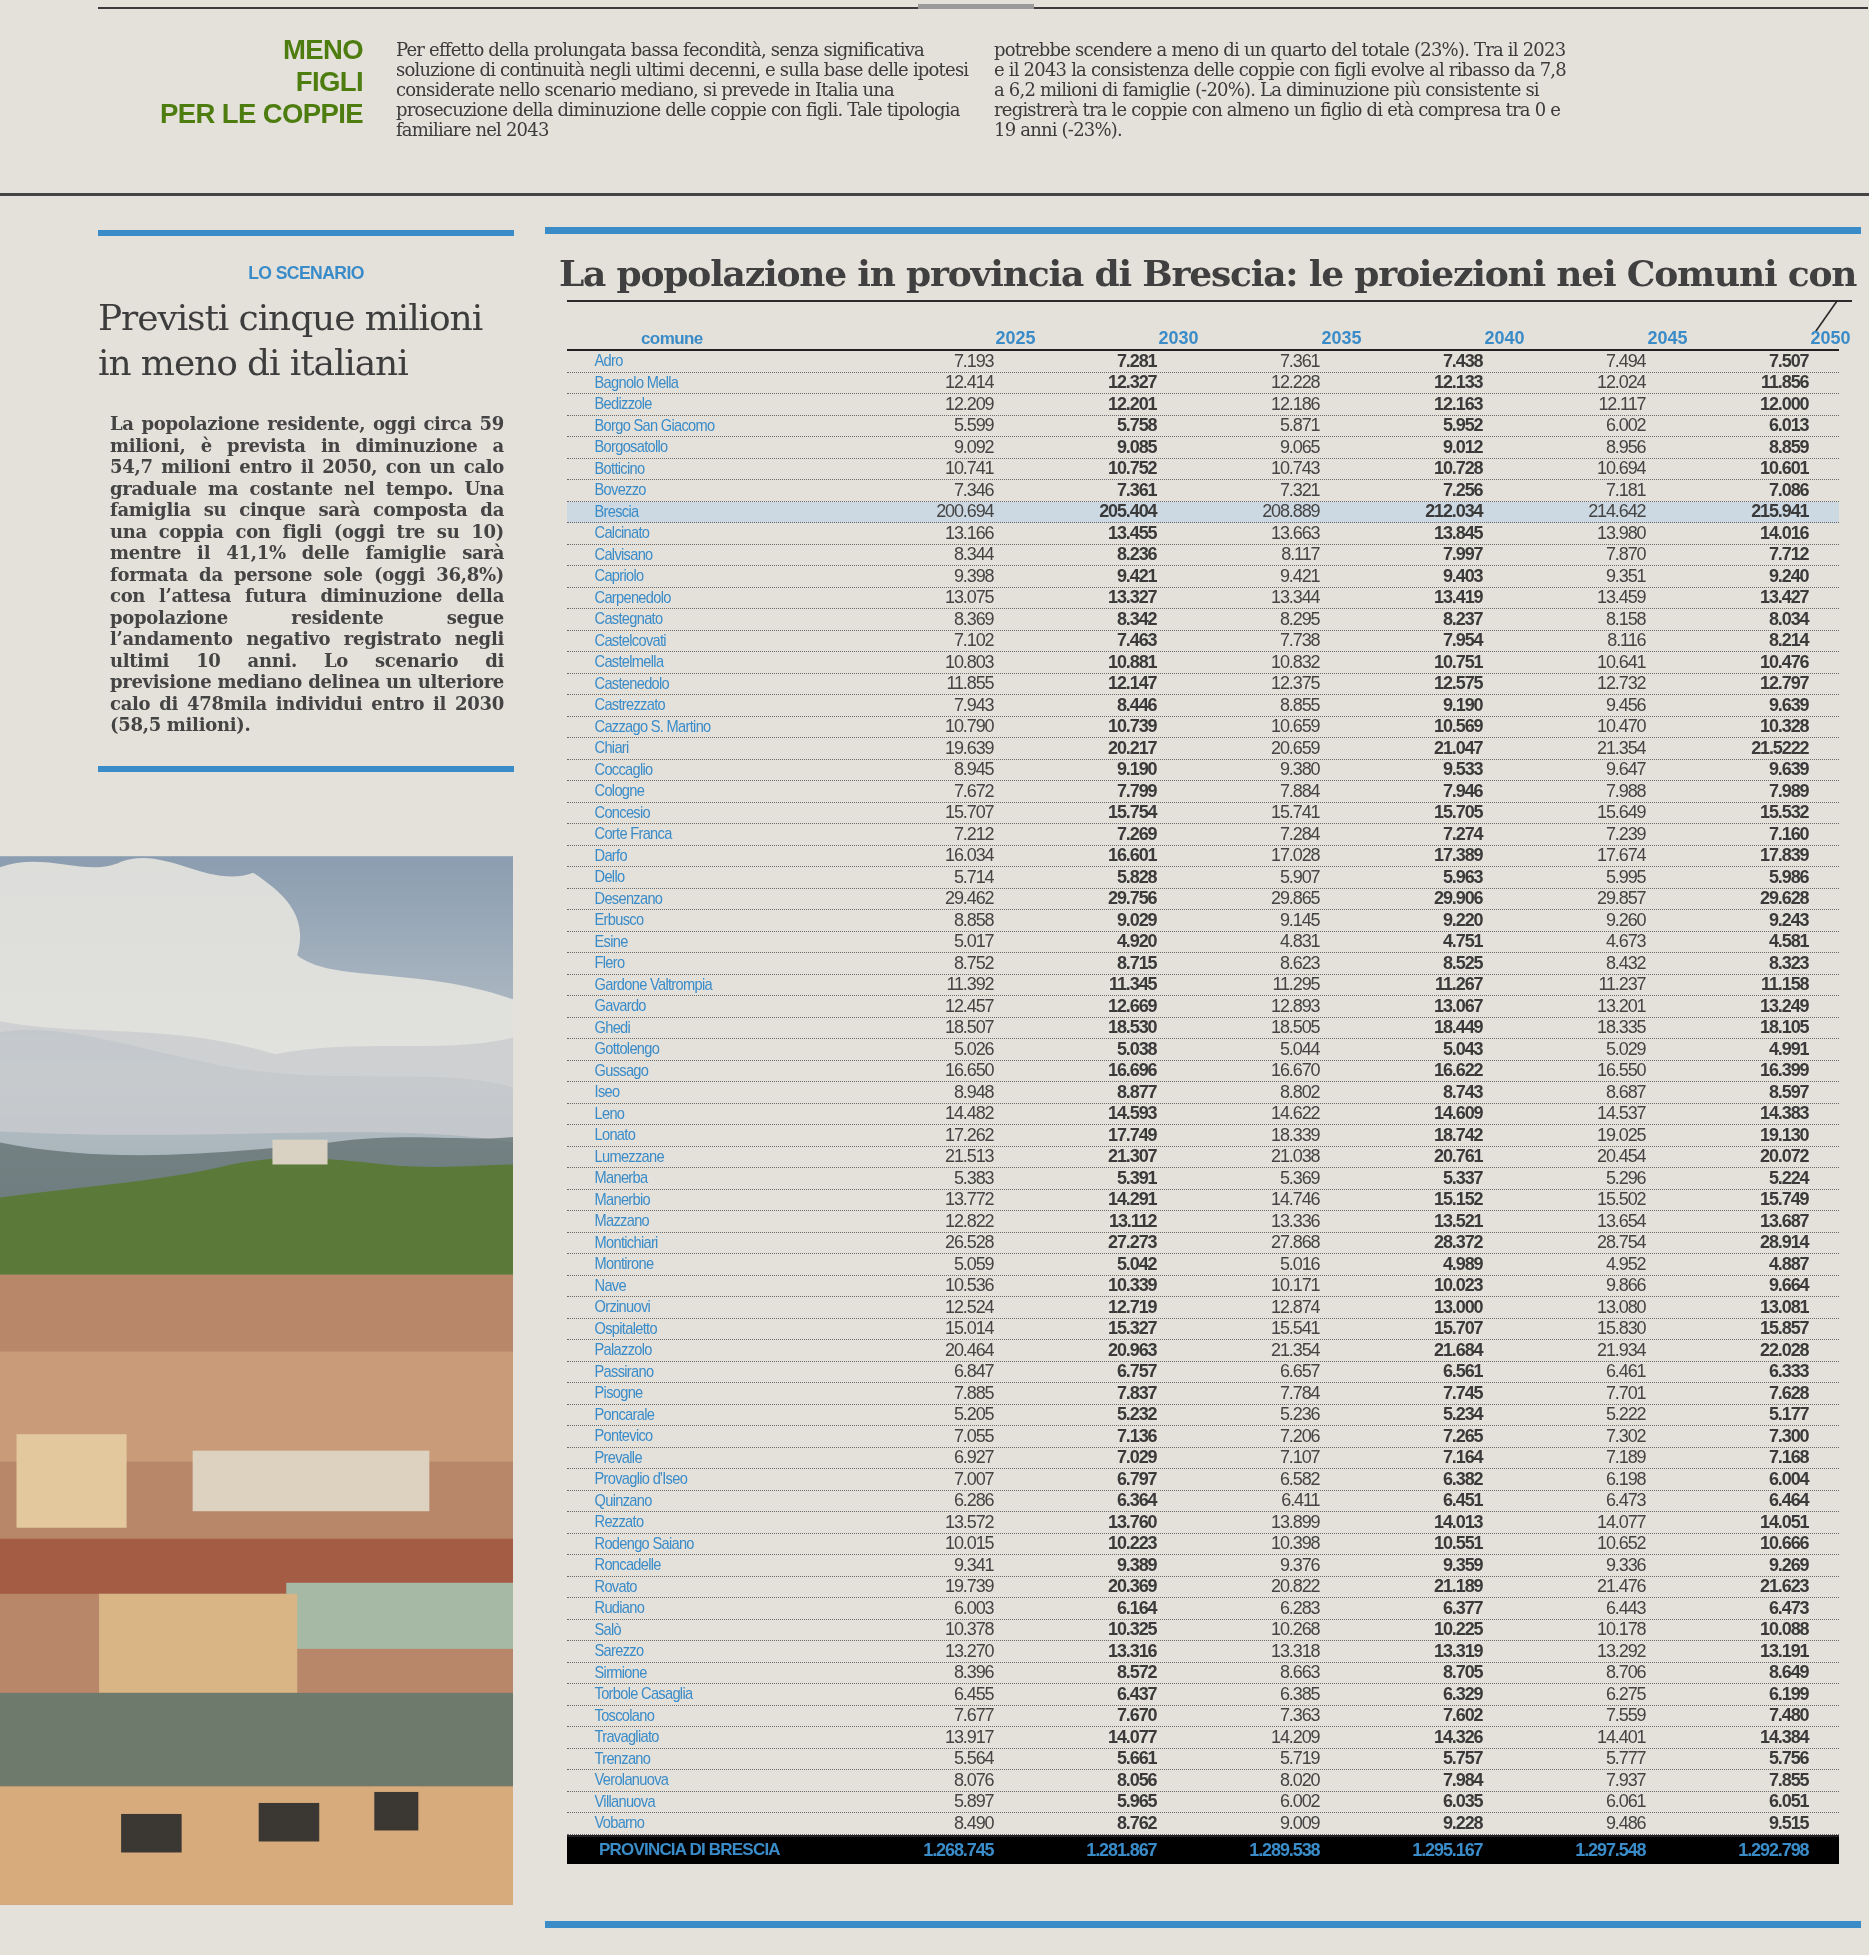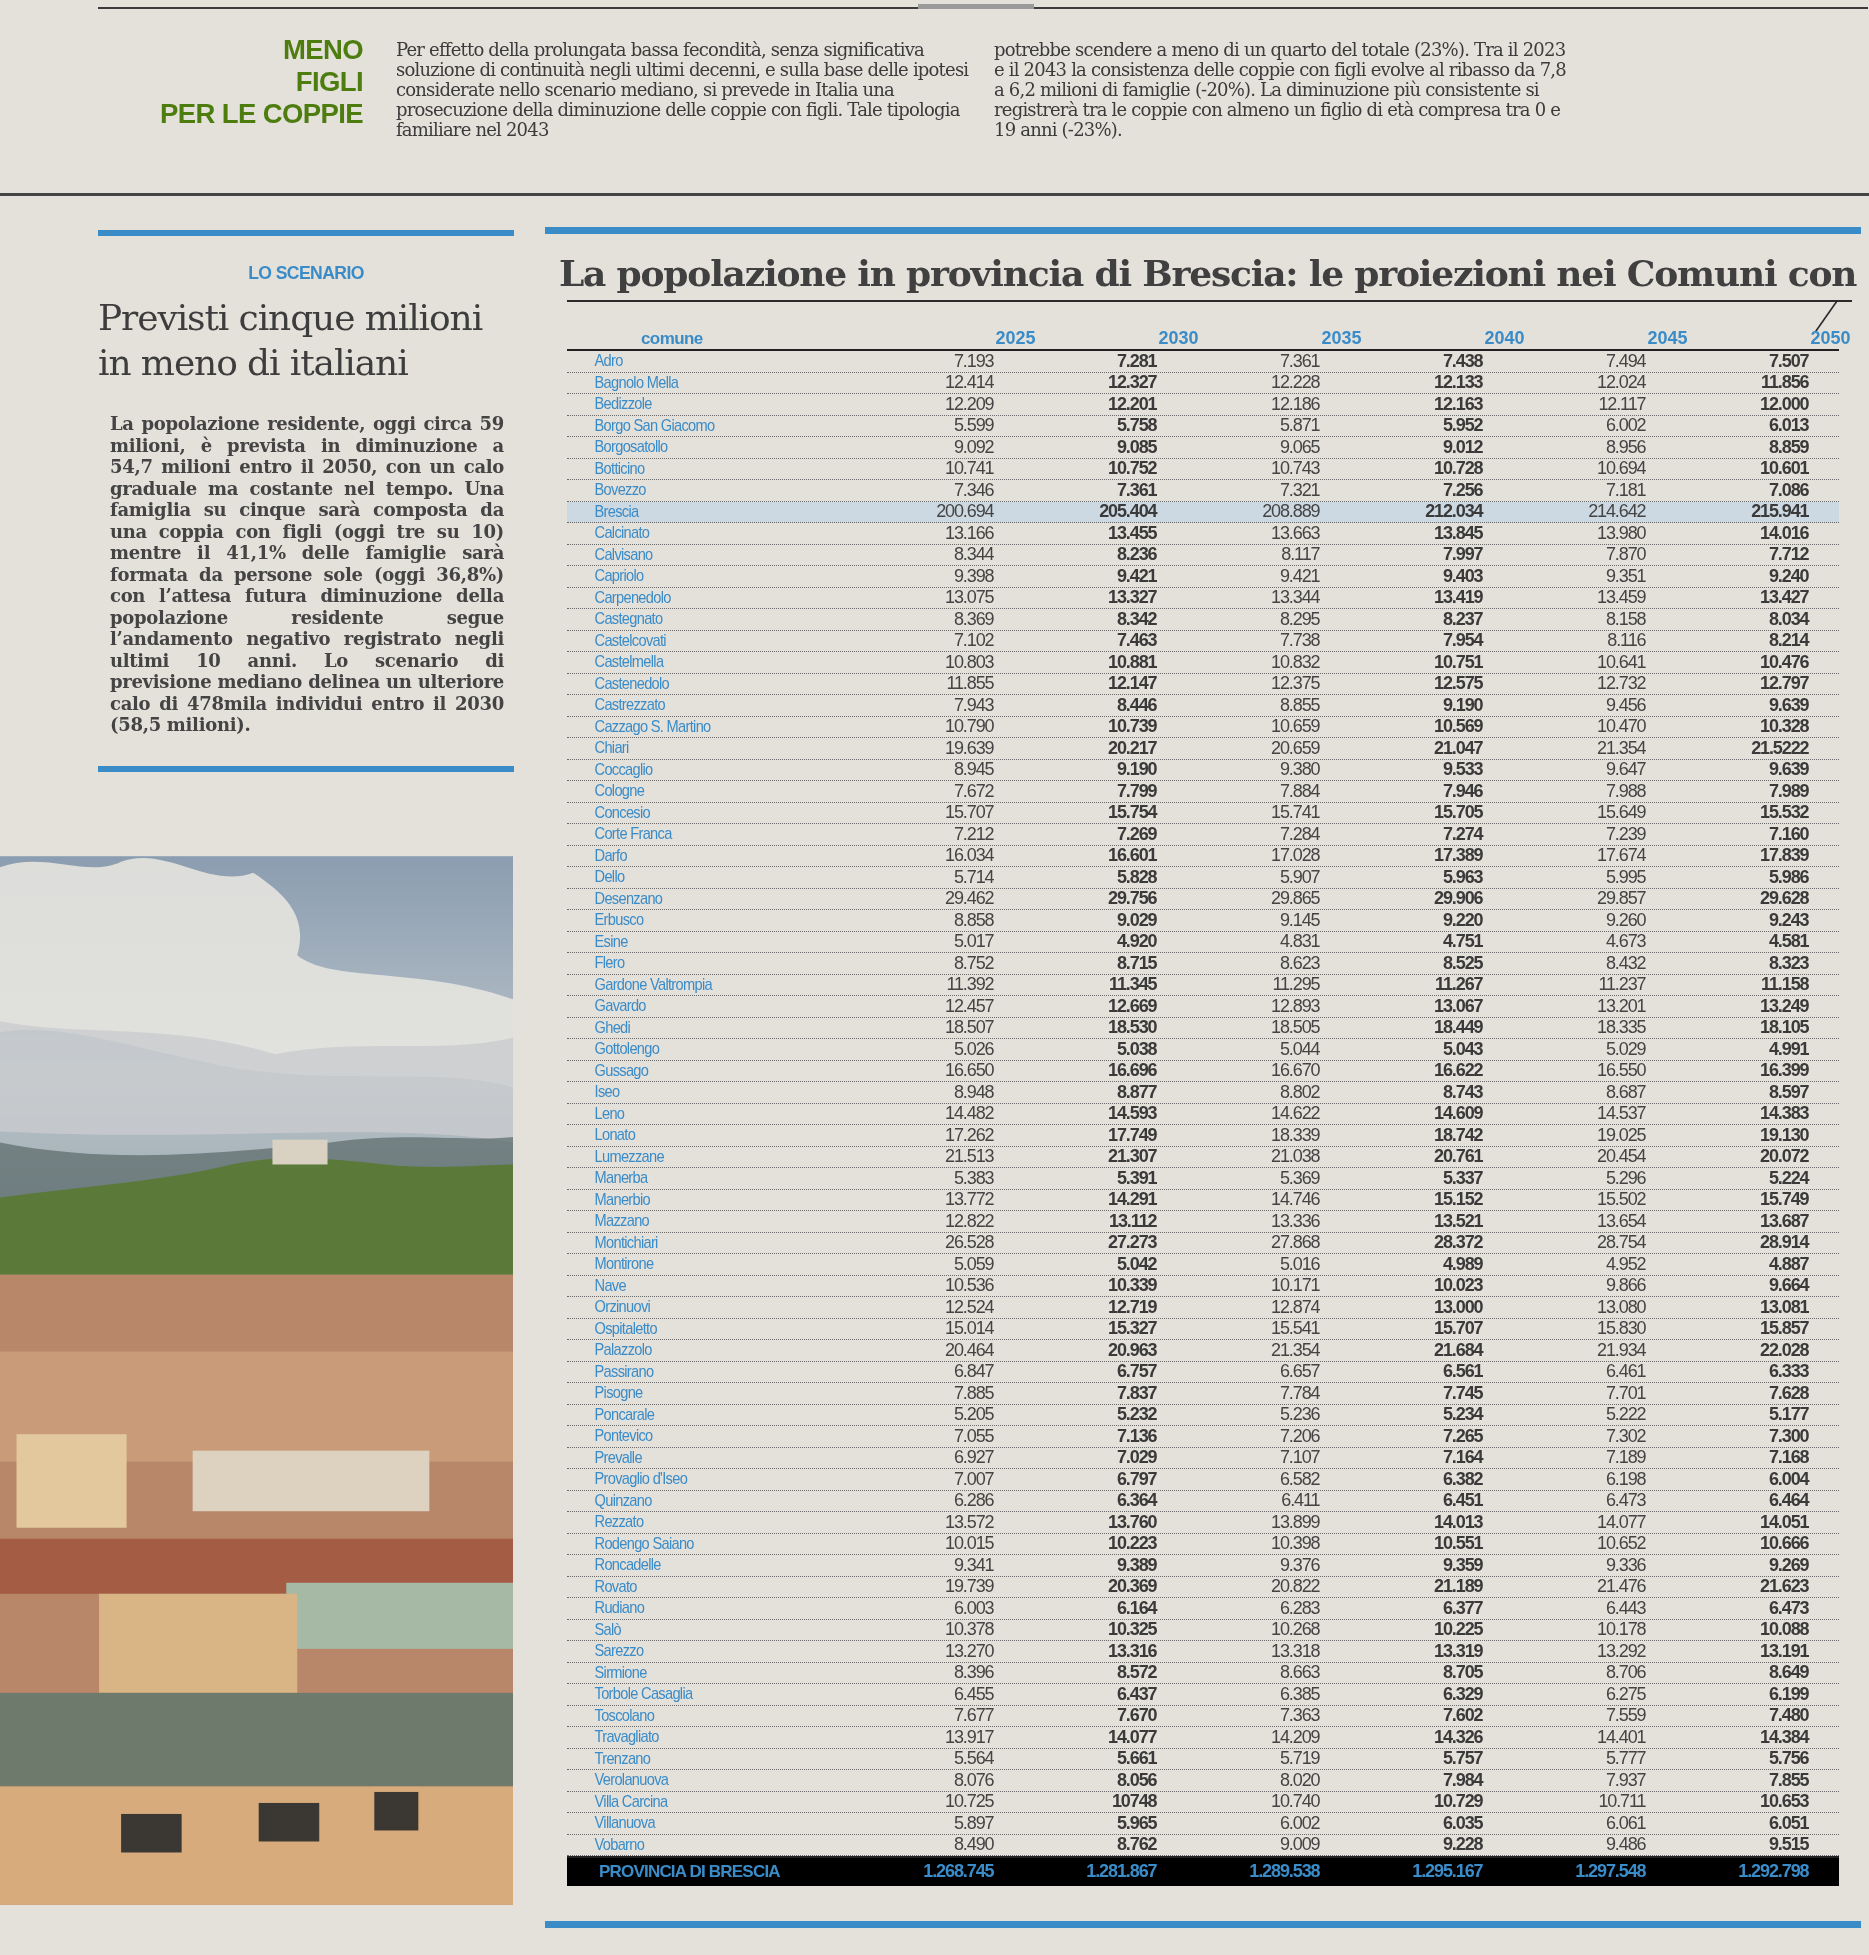--- a/index.html
+++ b/index.html
@@ -757,29 +757,20 @@
       <div class="row">
         <div class="c-name">Verolanuova</div>
         <div class="c-num">8.076</div>
         <div class="c-num b">8.056</div>
         <div class="c-num">8.020</div>
         <div class="c-num b">7.984</div>
         <div class="c-num">7.937</div>
         <div class="c-num b">7.855</div>
       </div>
       <div class="row">
-        <div class="c-name">Villa Carcina</div>
-        <div class="c-num">10.725</div>
-        <div class="c-num b">10748</div>
-        <div class="c-num">10.740</div>
-        <div class="c-num b">10.729</div>
-        <div class="c-num">10.711</div>
-        <div class="c-num b">10.653</div>
-      </div>
-      <div class="row">
         <div class="c-name">Villanuova</div>
         <div class="c-num">5.897</div>
         <div class="c-num b">5.965</div>
         <div class="c-num">6.002</div>
         <div class="c-num b">6.035</div>
         <div class="c-num">6.061</div>
         <div class="c-num b">6.051</div>
       </div>
       <div class="row">
         <div class="c-name">Vobarno</div>

